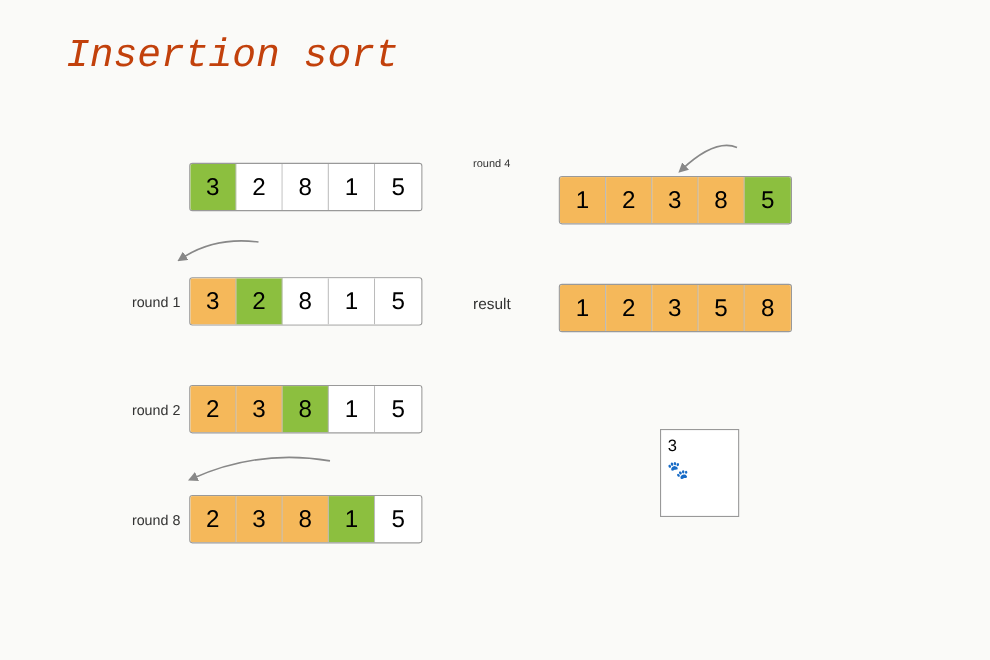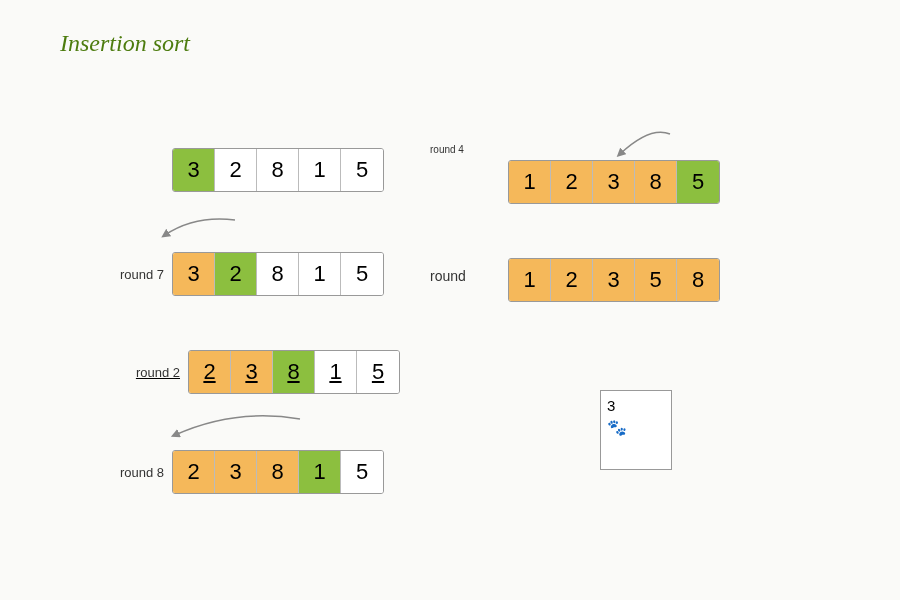--- a/index.html
+++ b/index.html
@@ -10,23 +10,23 @@
       background: #fafaf8;
       font-family: 'Segoe UI', sans-serif;
       overflow: hidden;
       position: relative;
     }
 
     .title {
       position: absolute;
       top: 30px;
       left: 60px;
-      font-size: 24px;
-      color: #4d7c0f;
-      font-family: Liberation Serif, serif;
+      font-size: 36px;
+      color: #c2410c;
+      font-family: Liberation Mono, monospace;
       font-style: italic;
     }
 
     
     .array-row {
       display: flex;
       align-items: center;
       position: absolute;
     }
 
@@ -107,31 +107,31 @@
 <svg class="arrow-svg" style="top: 215px; left: 155px; width: 100px; height: 35px;">
   <path d="M 80 5 Q 40 0 10 20" fill="none" stroke="#888" stroke-width="1.5" marker-end="url(#arr)"></path>
   <defs>
     <marker id="arr" markerWidth="6" markerHeight="6" refX="3" refY="3" orient="auto">
       <path d="M0,0 L6,3 L0,6 Z" fill="#888"></path>
     </marker>
   </defs>
 </svg>
 
 <div class="array-row" style="top: 252px; left: 112px;">
-  <span class="array-label">round 7</span>
+  <span class="array-label">round 1</span>
   <div class="cells">
     <div class="cell orange">3</div>
     <div class="cell green">2</div>
     <div class="cell">8</div>
     <div class="cell">1</div>
     <div class="cell">5</div>
   </div>
 </div>
 
-<div class="array-row" style="top: 350px; left: 128px; text-decoration: underline;">
+<div class="array-row" style="top: 350px; left: 112px;">
   <span class="array-label">round 2</span>
   <div class="cells">
     <div class="cell orange">2</div>
     <div class="cell orange">3</div>
     <div class="cell green">8</div>
     <div class="cell">1</div>
     <div class="cell">5</div>
   </div>
 </div>
 
@@ -169,21 +169,21 @@
 <div class="array-row" style="top: 160px; left: 508px;">
   <div class="cells">
     <div class="cell orange">1</div>
     <div class="cell orange">2</div>
     <div class="cell orange">3</div>
     <div class="cell orange">8</div>
     <div class="cell green">5</div>
   </div>
 </div>
 
-<div style="position:absolute; top:268px; left:430px; font-size:14px; color:#333;">round</div>
+<div style="position:absolute; top:268px; left:430px; font-size:14px; color:#333;">result</div>
 
 <div class="array-row" style="top: 258px; left: 508px;">
   <div class="cells">
     <div class="cell orange">1</div>
     <div class="cell orange">2</div>
     <div class="cell orange">3</div>
     <div class="cell orange">5</div>
     <div class="cell orange">8</div>
   </div>
 </div>

